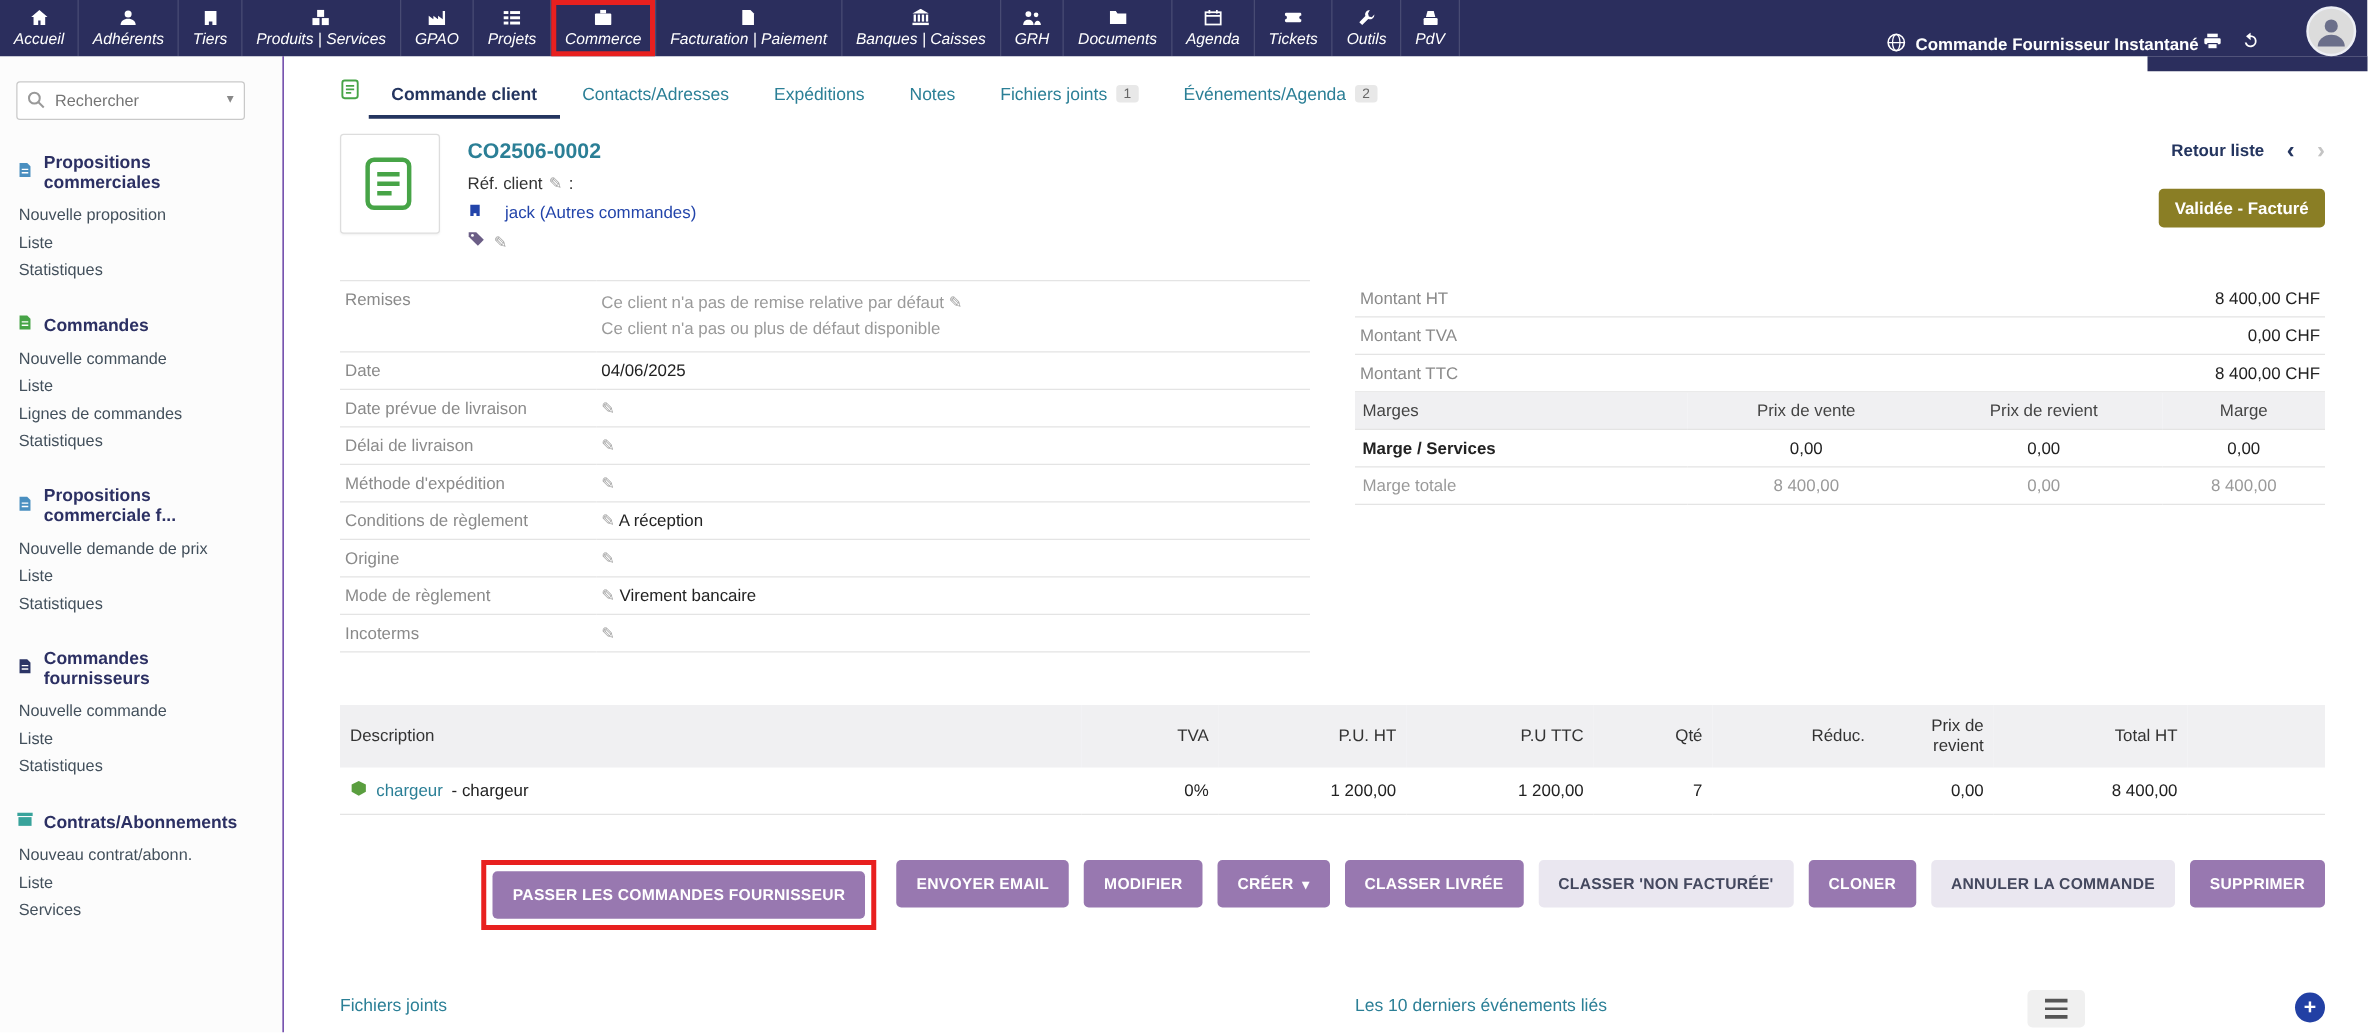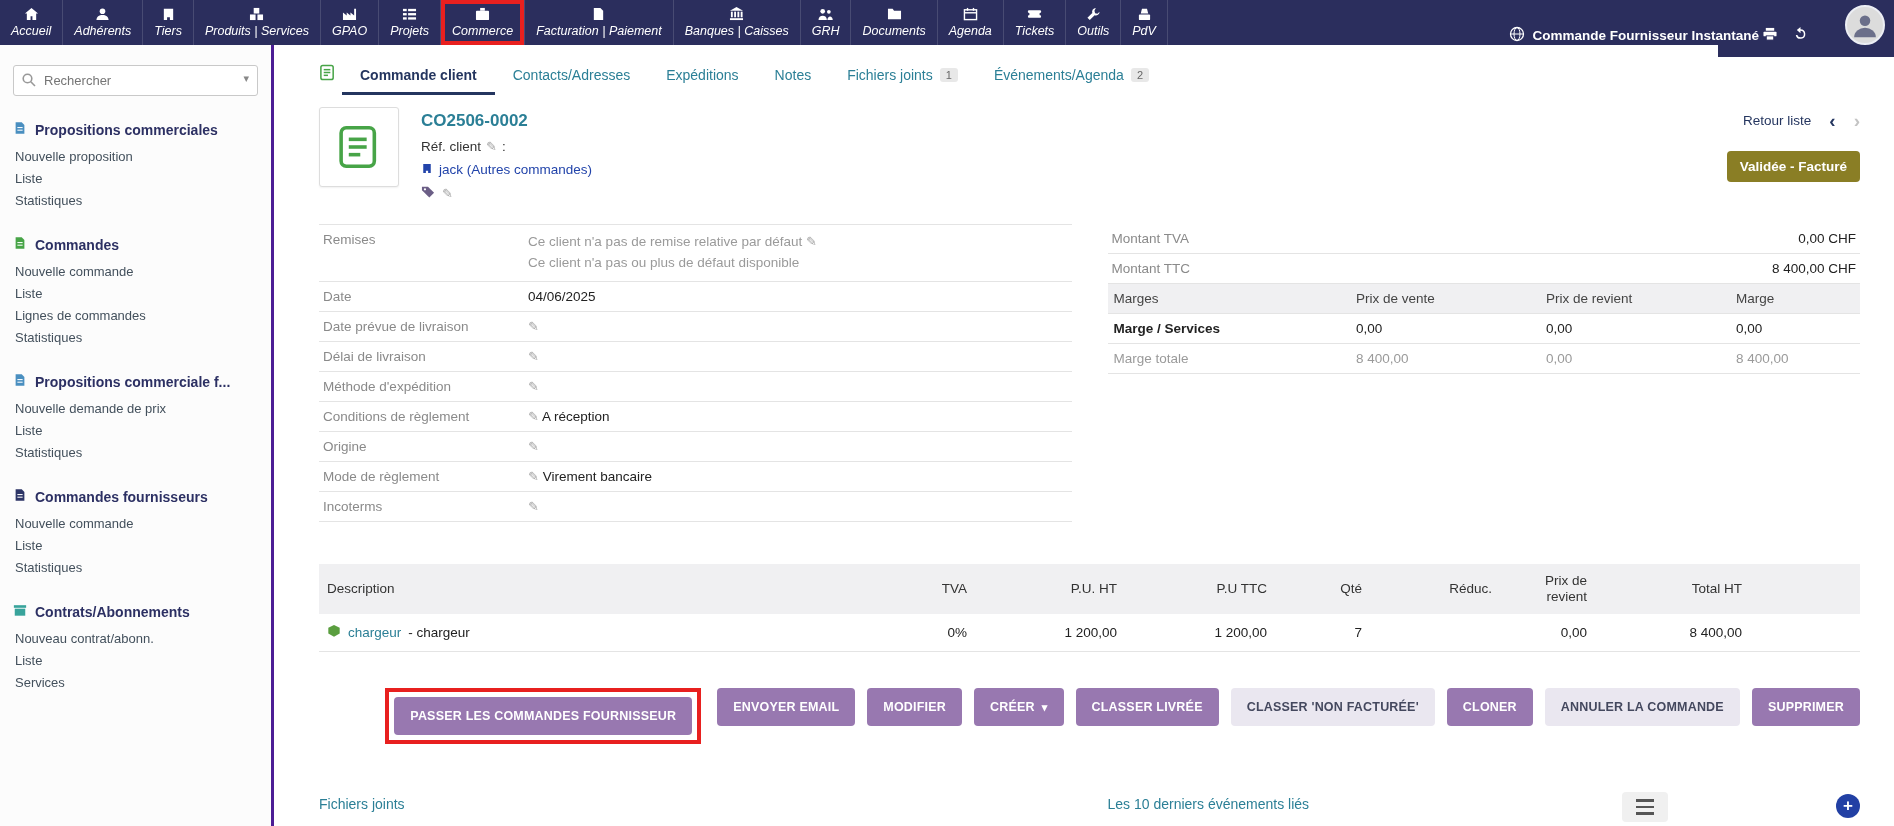--- a/index.html
+++ b/index.html
@@ -18,21 +18,21 @@
   .session-line { display:flex; align-items:center; gap:7px; font-weight:bold; font-size:13.5px; white-space:nowrap; }
   .top-icons { display:flex; gap:15px; padding-right:14px; }
   .top-icons span { cursor:pointer; }
   .top-ext { position:absolute; top:45px; right:0; width:176px; height:12px; background:#2b2e5d; z-index:3; }
   .avatar { position:absolute; top:5px; right:9px; width:40px; height:40px; border-radius:50%;
             background:#dcdcdc; border:2px solid #eceef4; display:flex; align-items:center; justify-content:center;
             z-index:6; cursor:pointer; overflow:hidden; }
 
   
   .layout { display:flex; height:781px; }
-  .sidebar { width:274px; background:#fcfcfc; border-right:3px solid #4c1d95; padding:20px 13px 0 13px; flex:none; }
+  .sidebar { width:227px; background:#fcfcfc; border-right:1px solid #4c1d95; padding:20px 30px 0 13px; flex:none; }
   .main { flex:1; padding:12px 34px 0 45px; position:relative; }
 
   
   .search-box { position:relative; }
   .search-input { width:100%; height:31px; border:1px solid #c9c9c9; border-radius:3px;
                   padding:0 24px 0 30px; font-size:13px; color:#555; background:#fff; outline:none;
                   font-family:"Liberation Sans", sans-serif; }
   .search-mag { position:absolute; left:8px; top:7px; }
   .search-caret { position:absolute; right:9px; top:7px; color:#888; font-size:11px; cursor:pointer; }
   .side-section { margin-top:25px; }
@@ -48,26 +48,26 @@
   .tab.active { color:#24355f; font-weight:bold; border-bottom-color:#24355f; }
   .tab-badge { background:#e8e8e8; color:#666; font-size:11px; padding:1px 6px; border-radius:3px; font-weight:normal; }
 
   
   .order-head { display:flex; margin-top:12px; }
   .order-icon-box { width:80px; height:80px; border:1px solid #ddd; border-radius:3px; background:#fff;
                     display:flex; align-items:center; justify-content:center; box-shadow:0 1px 2px rgba(0,0,0,.06); }
   .order-info { margin-left:22px; padding-top:4px; }
   .order-ref { color:#2b7f96; font-weight:bold; font-size:17px; }
   .order-refclient { margin-top:8px; font-size:13.5px; color:#333; display:flex; align-items:center; gap:5px; }
-  .order-customer { margin-top:8px; font-size:13.5px; color:#2244aa; display:flex; align-items:center; gap:6px; cursor:pointer;justify-content:space-between; }
+  .order-customer { margin-top:8px; font-size:13.5px; color:#2244aa; display:flex; align-items:center; gap:18px; cursor:pointer;justify-content:space-between; }
   .order-mini { margin-top:7px; display:flex; align-items:center; gap:7px; }
   .pencil { color:#a2a2a2; font-size:13px; cursor:pointer; }
   .order-right { margin-left:auto; text-align:right; padding-top:4px; }
   .nav-links { display:flex; align-items:center; gap:18px; justify-content:flex-end; }
-  .retour { color:#24355f; font-weight:normal; font-size:13.5px; cursor:pointer; }
+  .retour { color:#24355f; font-weight:bold; font-size:13.5px; cursor:pointer; }
   .chev { font-size:19px; font-weight:bold; color:#24355f; cursor:pointer; line-height:1; }
   .chev.dis { color:#c4c4c4; }
   .status-badge { display:inline-block; margin-top:21px; background:#8a7e25; color:#fff; font-weight:bold;
                   font-size:13.5px; padding:8px 13px; border-radius:4px; }
 
   
   .cols { display:flex; gap:36px; margin-top:22px; align-items:flex-start; }
   .col { flex:1; min-width:0; }
   table { border-collapse:collapse; width:100%; font-size:13.5px; }
   .dtable { border-top:1px solid #e4e4e4; }
@@ -75,21 +75,21 @@
   .lab { color:#8a8a8a;margin-left:43px; }
   .dtable .lab { width:205px; }
   .note { color:#9a9a9a; line-height:1.55; }
   .val-ins { color:#222; }
 
   .atable td { border-bottom:1px solid #e4e4e4; padding:7px 4px; }
   .atable .num { text-align:right; color:#222; }
   .mtable { margin-top:0; }
   .mtable td { padding:7px 6px; border-bottom:1px solid #e4e4e4; }
   .mtable .mhead td { background:#f0f0f2; color:#444; }
-  .mtable .num { text-align:left; }
+  .mtable .num { text-align:center; }
   .mtable .bold { font-weight:bold; color:#222; }
   .mtable .muted, .mtable .muted td { color:#9a9a9a; }
   .w-sell { width:190px; } .w-cost { width:190px; } .w-marg { width:130px; }
 
   
   .ptable { margin-top:42px; }
   .ptable thead td { background:#f0f0f2; padding:9px 8px; color:#333; vertical-align:middle; line-height:1.2; }
   .ptable tbody td { padding:10px 8px; border-bottom:1px solid #e4e4e4; }
   .num { text-align:right; }
   .desc-cell { display:flex; align-items:center; gap:7px; }
@@ -501,20 +501,24 @@
             <td class="lab"><span>Incoterms</span></td>
             <td><span class="pencil">✎</span></td>
           </tr>
         </tbody>
           </table>
       </div>
 
       <div class="col">
         <table class="atable">
           <tbody>
+              <tr>
+            <td class="lab"><span>Montant HT</span></td>
+            <td class="num"><span>8 400,00 CHF</span></td>
+          </tr>
           <tr>
             <td class="lab"><span>Montant TVA</span></td>
             <td class="num"><span>0,00 CHF</span></td>
           </tr>
           <tr>
             <td class="lab"><span>Montant TTC</span></td>
             <td class="num"><span>8 400,00 CHF</span></td>
           </tr>
         </tbody>
           </table>

